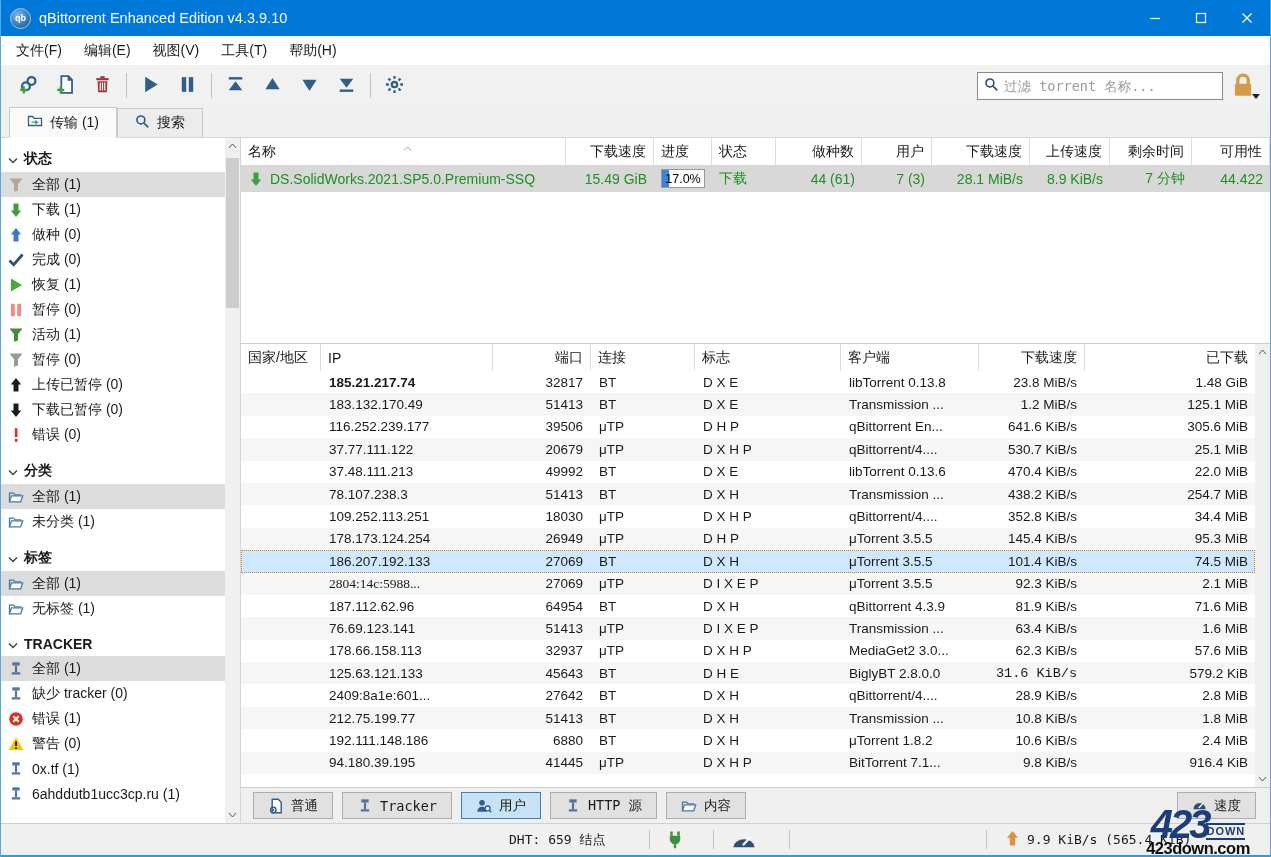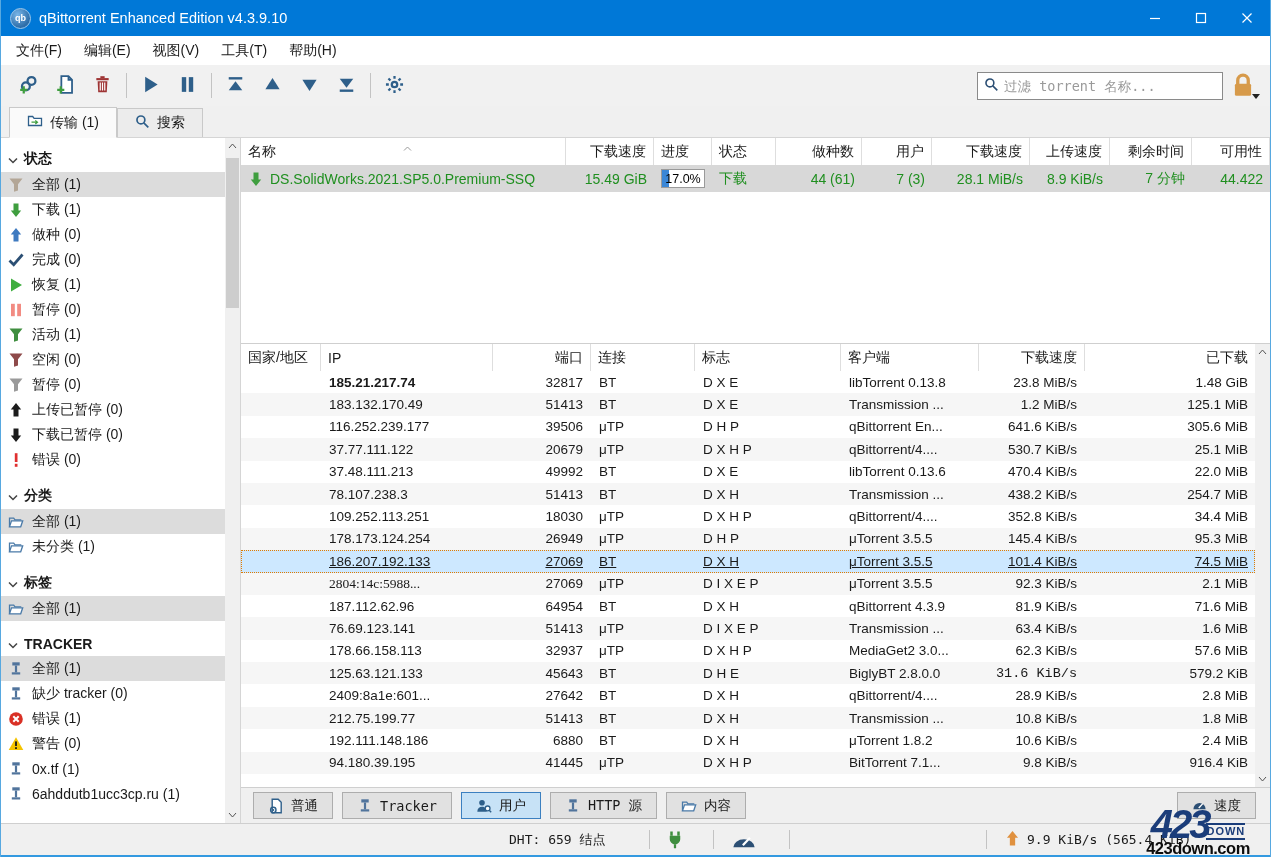--- a/index.html
+++ b/index.html
@@ -69,21 +69,21 @@
   .t-cell.r { justify-content:flex-end; }
   .pbar { position:relative; width:50px; height:19px; border:1px solid #9a9a9a; background:#fff; }
   .pfill { position:absolute; left:0; top:0; bottom:0; background:#3b87d7; }
   .plabel { position:absolute; inset:0; display:flex; align-items:center; justify-content:center;
     color:#000; font-size:12.5px; }
 
   .peer-area { flex:1; position:relative; min-height:0; overflow:hidden; }
   .peer-rows { }
   .peer-row { display:flex; height:22.4px; align-items:center; font-size:13.5px; }
   .peer-row:nth-child(even) { background:#f6f6f6; }
-  .peer-row.sel { background:#cde8ff !important; outline:1px dotted #e07b00; outline-offset:-1px;text-decoration:underline; }
+  .peer-row.sel { background:#cde8ff !important; outline:1px dotted #e07b00; outline-offset:-1px; }
   .p-cell { padding:0 8px; white-space:nowrap; overflow:hidden; }
   .p-cell.r { text-align:right; }
   .p-scroll { position:absolute; right:0; top:0; width:15px; height:100%; background:#f0f0f0; }
 
   
   .detail-bar { height:36px; flex:none; background:#f0f0f0; border-top:1px solid #cfcfcf;
     display:flex; align-items:center; gap:9px; padding:0 12px; position:relative; }
   .d-tab { height:27px; display:flex; align-items:center; gap:7px; padding:0 14px;
     background:#e1e1e1; border:1px solid #adadad; font-size:13.5px; font-family:"DejaVu Sans Mono",monospace; }
   .d-tab.active { background:#c7e2f6; border-color:#3c80c0; }
@@ -302,28 +302,20 @@
             <span class="sb-icon">
               <svg width="16" height="16" viewBox="0 0 16 16">
                 <path d="M1.5 1.5h13L10 7.2v6.3l-4 1.3V7.2z" fill="#3f8e3f"></path>
               </svg>
             </span>
             <span>活动 (1)</span>
           </div>
           <div class="sb-item">
             <span class="sb-icon">
               <svg width="16" height="16" viewBox="0 0 16 16">
-                <path d="M1.5 1.5h13L10 7.2v6.3l-4 1.3V7.2z" fill="#8e4a4a"></path>
-              </svg>
-            </span>
-            <span>空闲 (0)</span>
-          </div>
-          <div class="sb-item">
-            <span class="sb-icon">
-              <svg width="16" height="16" viewBox="0 0 16 16">
                 <path d="M1.5 1.5h13L10 7.2v6.3l-4 1.3V7.2z" fill="#9a9a9a"></path>
               </svg>
             </span>
             <span>暂停 (0)</span>
           </div>
           <div class="sb-item">
             <span class="sb-icon">
               <svg width="16" height="16" viewBox="0 0 16 16">
                 <path d="M8 1l5.2 6.4h-2.7v7.1h-5V7.4H2.8z" fill="#1c1c1c"></path>
               </svg>
@@ -380,20 +372,29 @@
             <span>标签</span>
           </div>
           <div class="sb-item sel">
             <span class="sb-icon">
               <svg width="16" height="16" viewBox="0 0 16 16">
                 <path d="M1.5 12.8V4.2h4.2l1.3 1.7h6.3" fill="none" stroke="#4a7aa8" stroke-width="1.3"></path>
                 <path d="M1.5 12.8l2-6h11.2l-2 6z" fill="#fff" stroke="#4a7aa8" stroke-width="1.3"></path>
               </svg>
             </span>
             <span>全部 (1)</span>
+          </div>
+          <div class="sb-item">
+            <span class="sb-icon">
+              <svg width="16" height="16" viewBox="0 0 16 16">
+                <path d="M1.5 12.8V4.2h4.2l1.3 1.7h6.3" fill="none" stroke="#4a7aa8" stroke-width="1.3"></path>
+                <path d="M1.5 12.8l2-6h11.2l-2 6z" fill="#fff" stroke="#4a7aa8" stroke-width="1.3"></path>
+              </svg>
+            </span>
+            <span>无标签 (1)</span>
           </div>
           <div class="sb-gap"></div>
           <div class="sb-header">
             <span><svg width="10" height="7">
                 <path d="M1 1.5l4 4 4-4" fill="none" stroke="#444" stroke-width="1.5"></path>
               </svg></span>
             <span>TRACKER</span>
           </div>
           <div class="sb-item sel">
             <span class="sb-icon">

